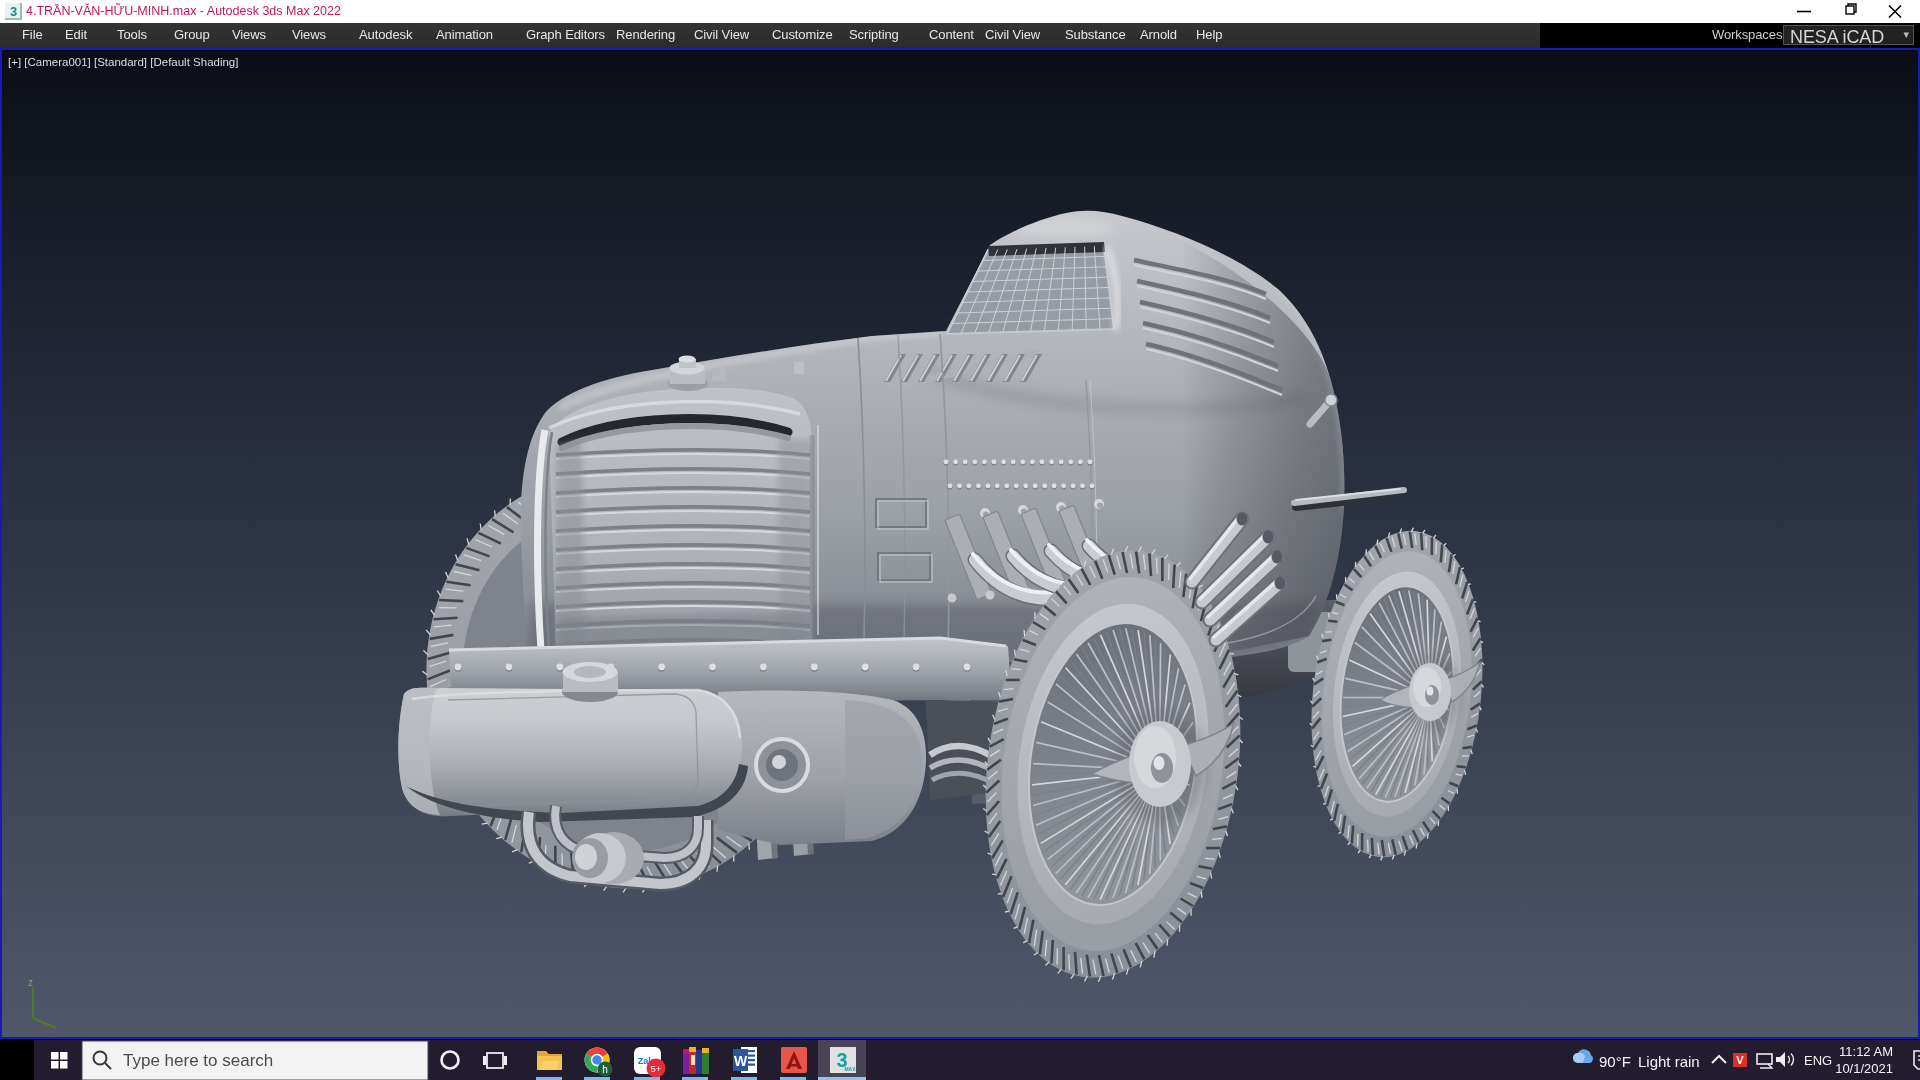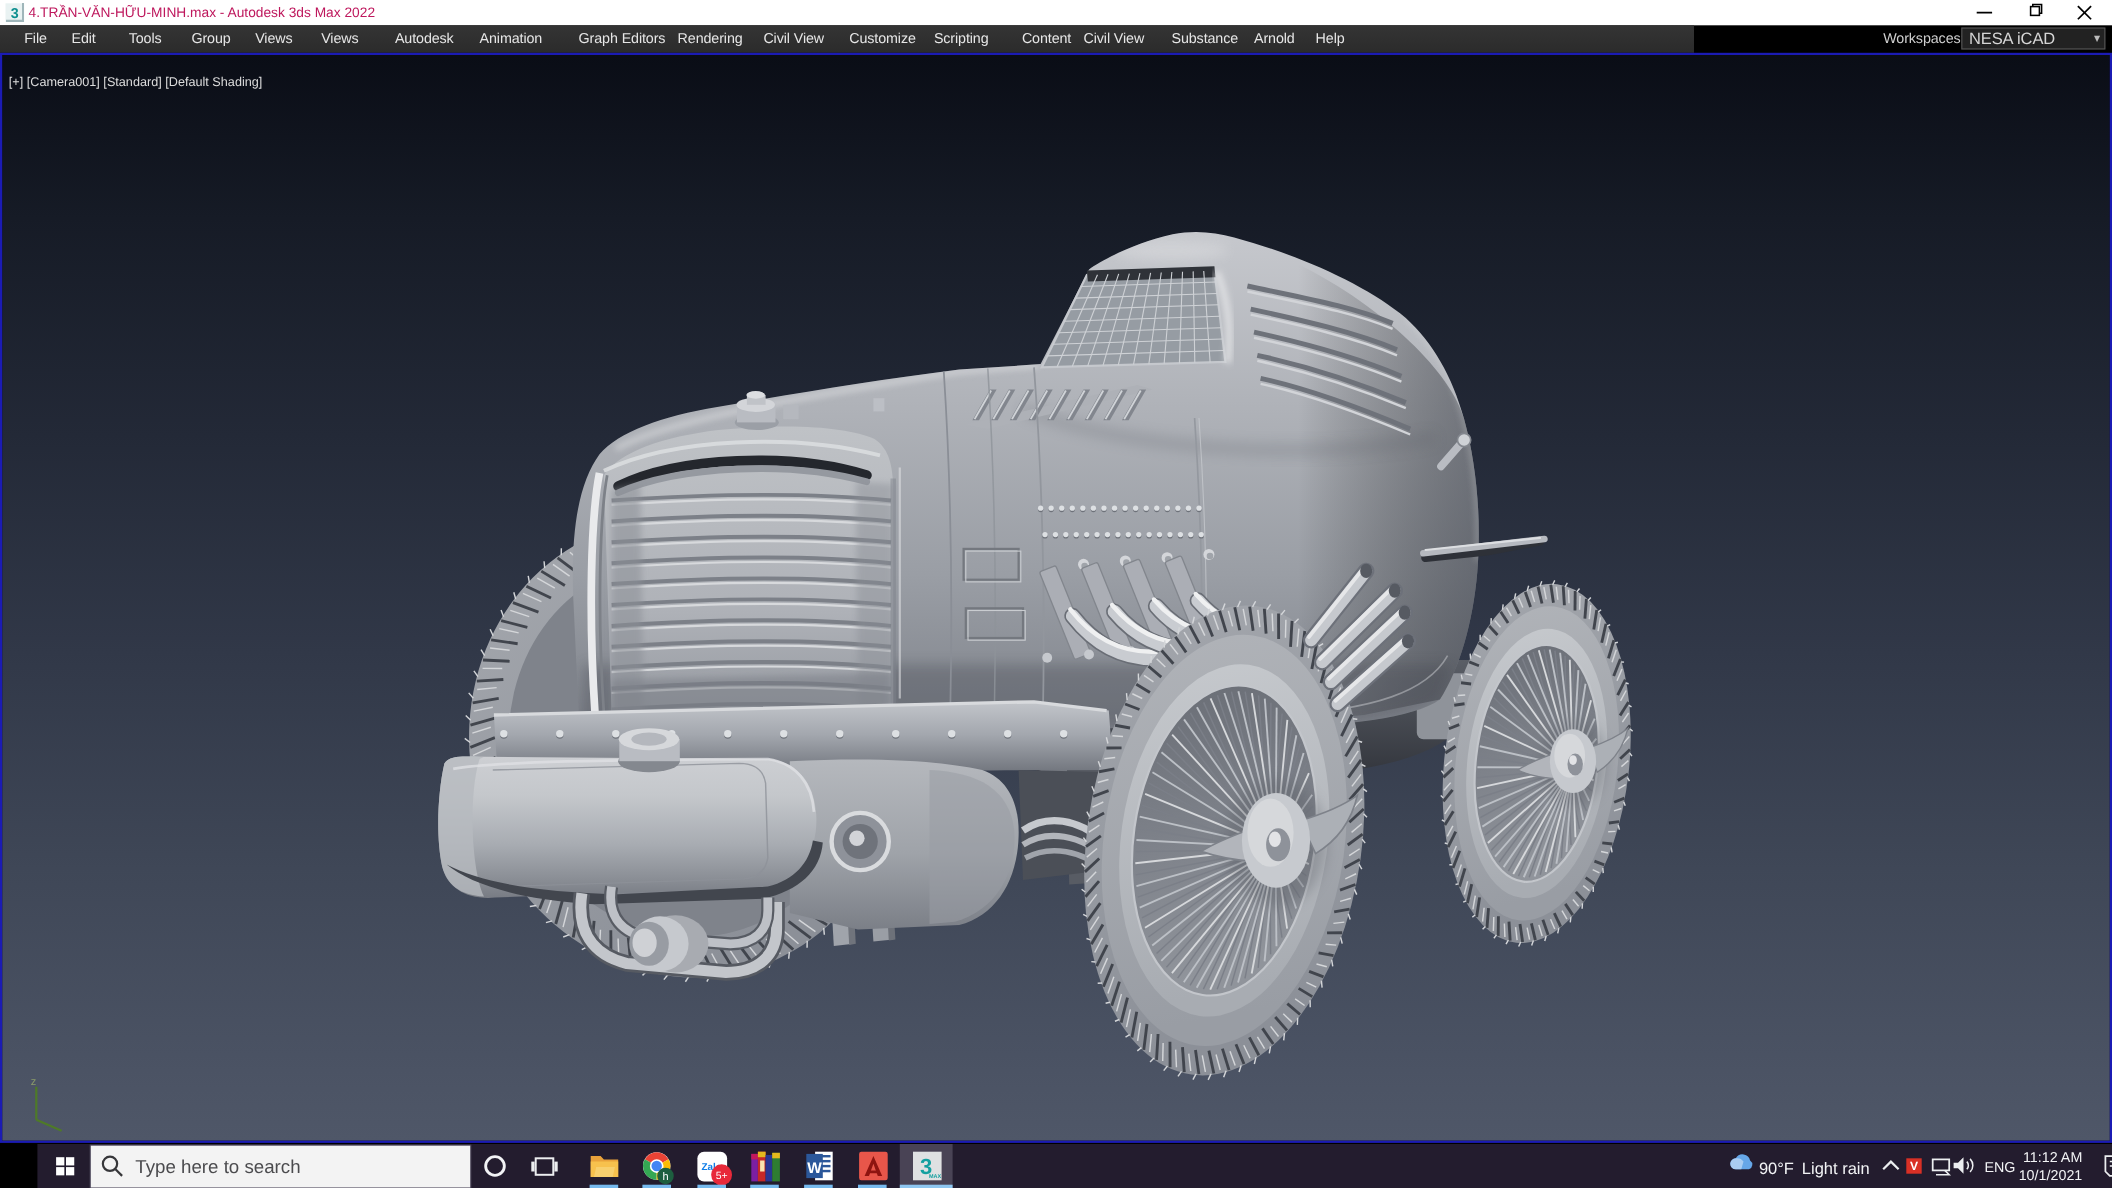--- a/index.html
+++ b/index.html
@@ -1,23 +1,23 @@
 <!DOCTYPE html>
 <html><head><meta charset="utf-8"><style>
 * { margin:0; padding:0; box-sizing:border-box; }
 html,body { width:1920px; height:1080px; overflow:hidden; font-family:"Liberation Sans",sans-serif; background:#000; }
 .titlebar { position:absolute; left:0; top:0; width:1920px; height:23px; background:#ffffff; }
 .titlebar .ticon { position:absolute; left:5px; top:3px; width:17px; height:17px; background:#e9f2f2; font:bold 13px "Liberation Sans"; color:#0d8f8f; text-align:center; line-height:17px; box-shadow:-2px -2px 0 #9fb6ba inset; }
 .titlebar .ttext { position:absolute; left:26px; top:4px; font-size:12.5px; color:#be185d; }
 .menubar { position:absolute; left:0; top:23px; width:1540px; height:25px; background:linear-gradient(#343434,#2b2b2b); color:#e6e6e6; font-size:13px; letter-spacing:-0.1px; }
 .wsp { position:absolute; left:1712px; top:4px; color:#cfcfcf; }
-.wsbox { position:absolute; left:1783px; top:2px; width:131px; height:20px; background:#222222; border:1px solid #555; color:#d6d6d6; font-size:15px; padding:1px 6px; }
+.wsbox { position:absolute; left:1783px; top:2px; width:131px; height:20px; background:#222222; border:1px solid #555; color:#d6d6d6; font-size:18px; padding:1px 6px; }
 .wsbox:after { content:"▾"; position:absolute; right:4px; top:2px; font-size:11px; color:#bbb; }
 .viewport { position:absolute; left:0; top:48px; width:1920px; height:991px; background:linear-gradient(180deg,#0a0d16 0%,#161b26 15%,#232937 35%,#313848 55%,#3f4757 75%,#4a5263 92%,#4f5768 100%); border:2px solid #1b1bb4; }
-.vplabel { position:absolute; left:6px; top:19px; color:#dcdcdc; font-size:11.5px; }
+.vplabel { position:absolute; left:6px; top:6px; color:#dcdcdc; font-size:11.5px; }
 .carsvg { position:absolute; left:378px; top:130px; }
 .axis { position:absolute; left:14px; top:924px; }
 .taskbar { position:absolute; left:0; top:1040px; width:1920px; height:40px; background:#231c2e;margin-left:34px; }
 </style></head>
 <body>
 <div class="titlebar">
   <div class="ticon">3</div>
   <div class="ttext">4.TRẦN-VĂN-HỮU-MINH.max - Autodesk 3ds Max 2022</div>
   <svg width="1920" height="23" style="position:absolute;left:0;top:0">
     <line x1="1797" y1="11.5" x2="1811" y2="11.5" stroke="#000" stroke-width="1.6"></line>

